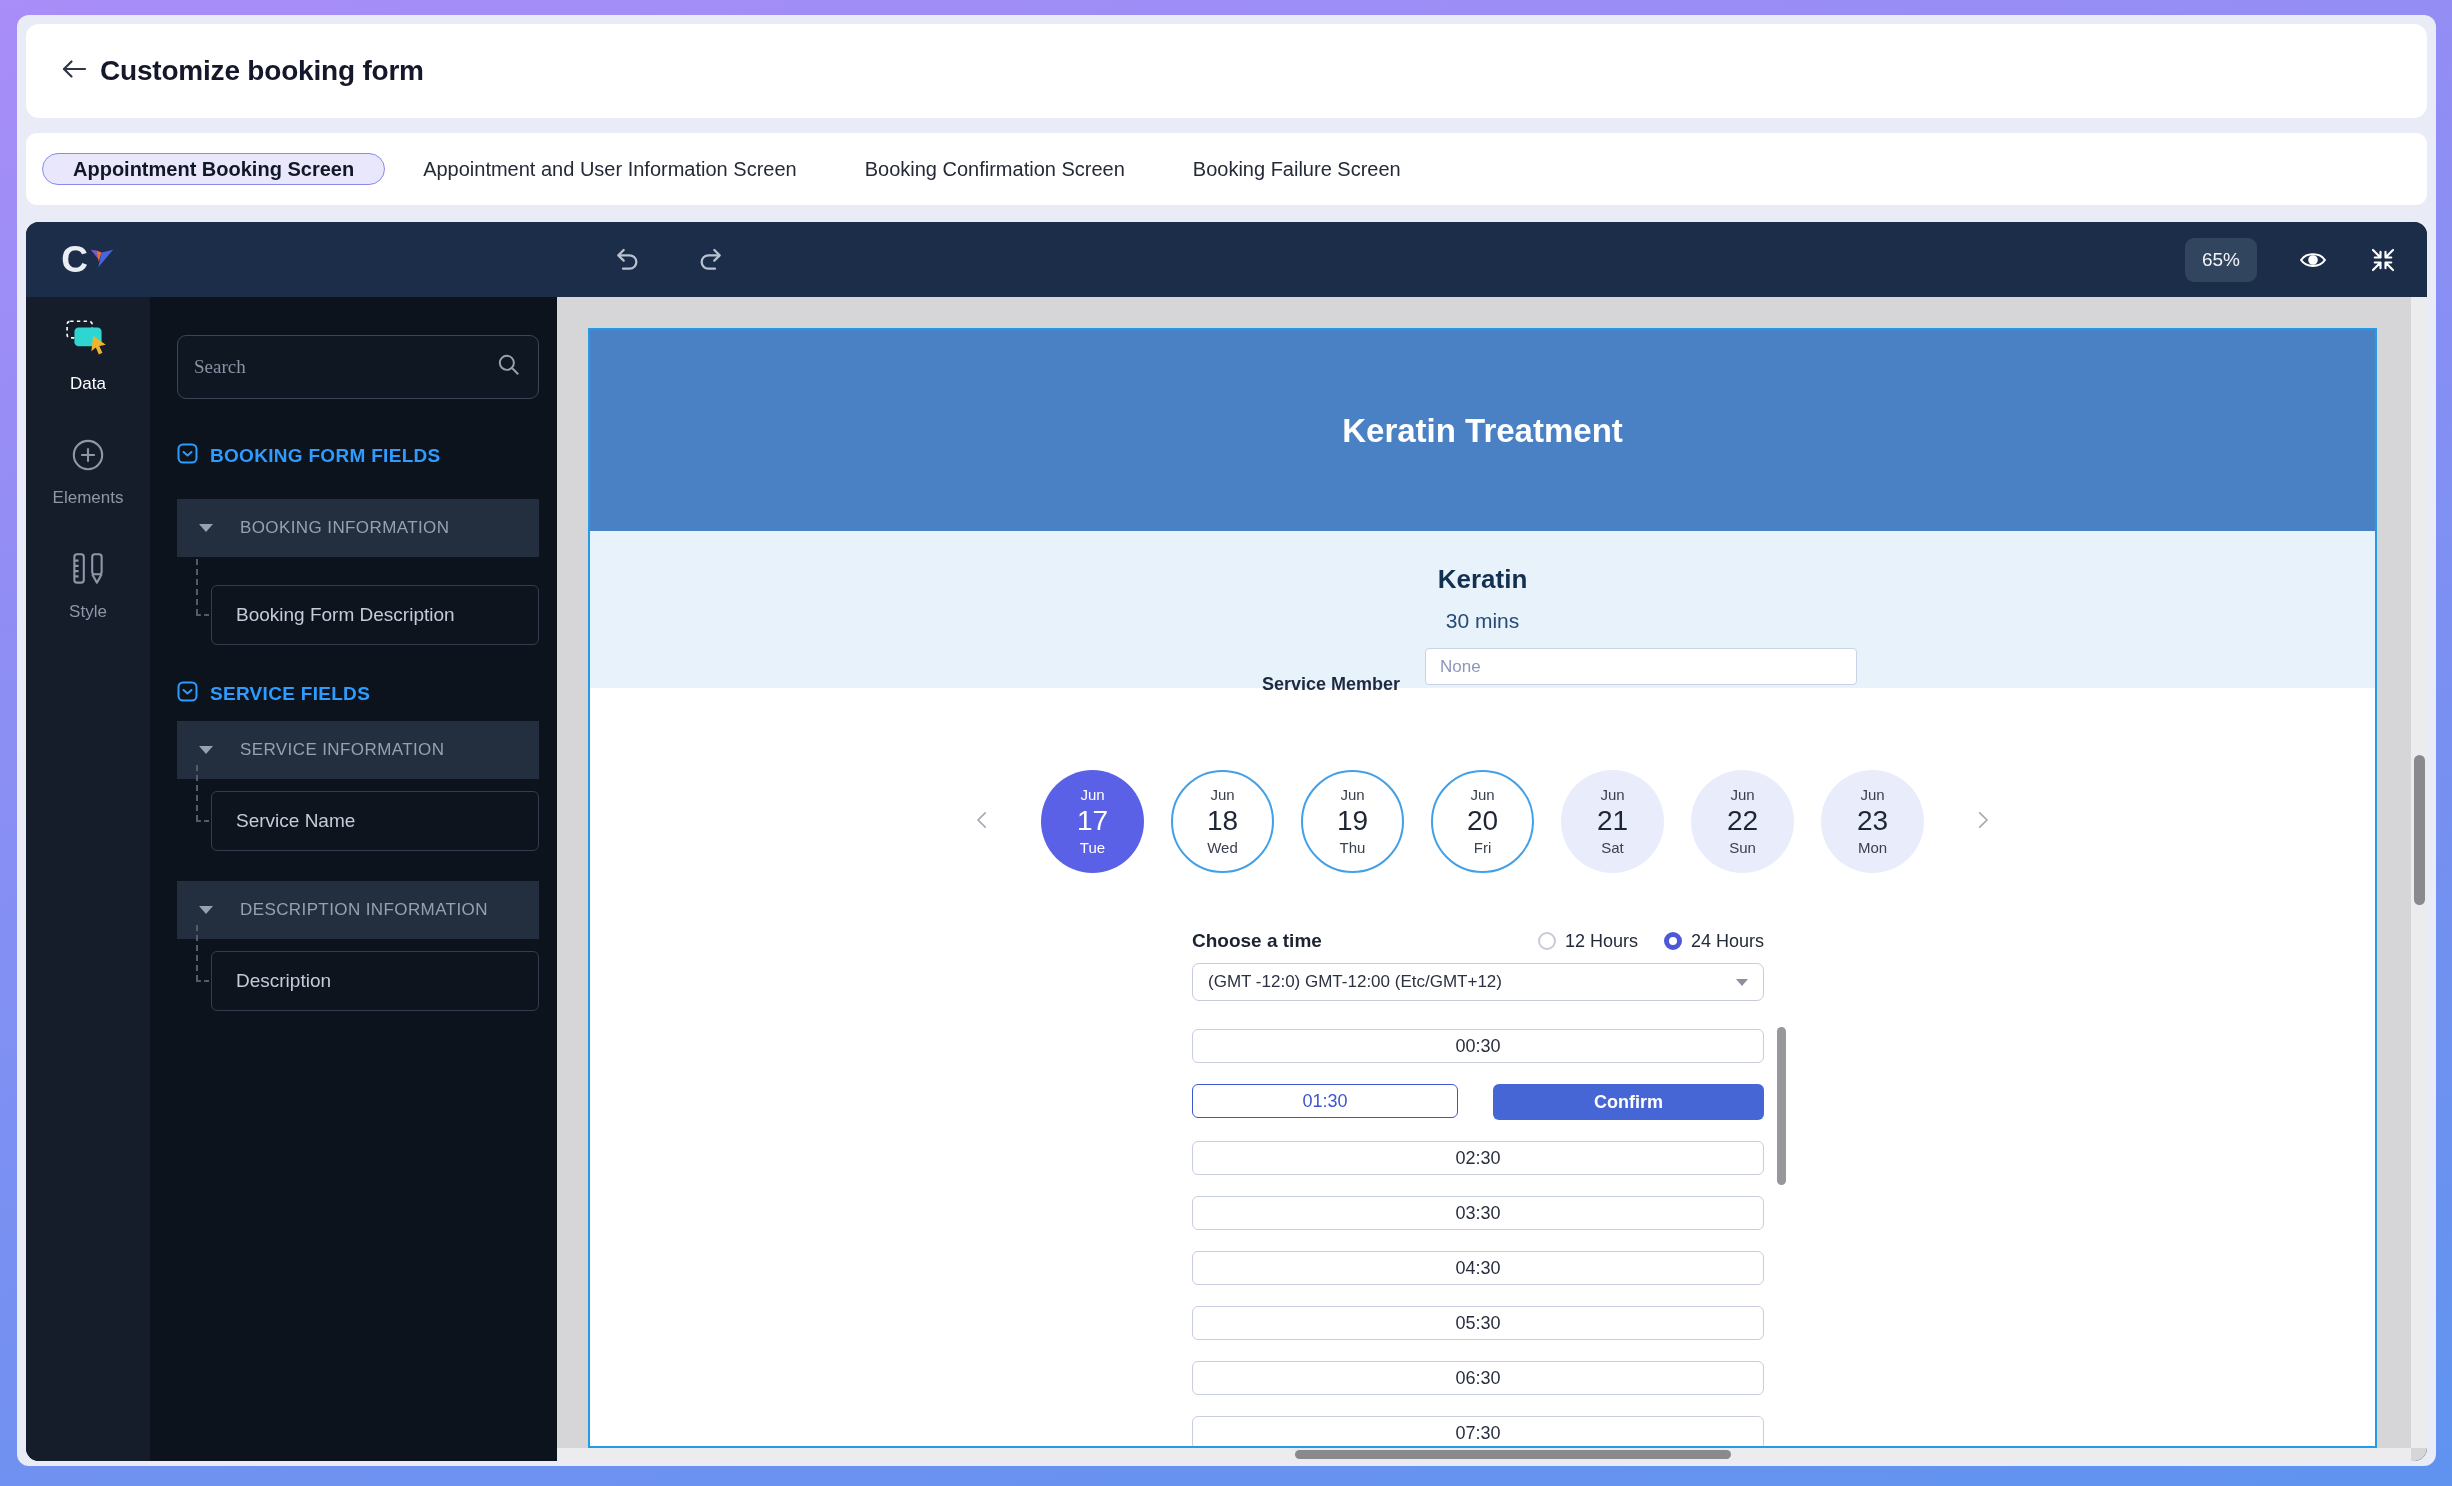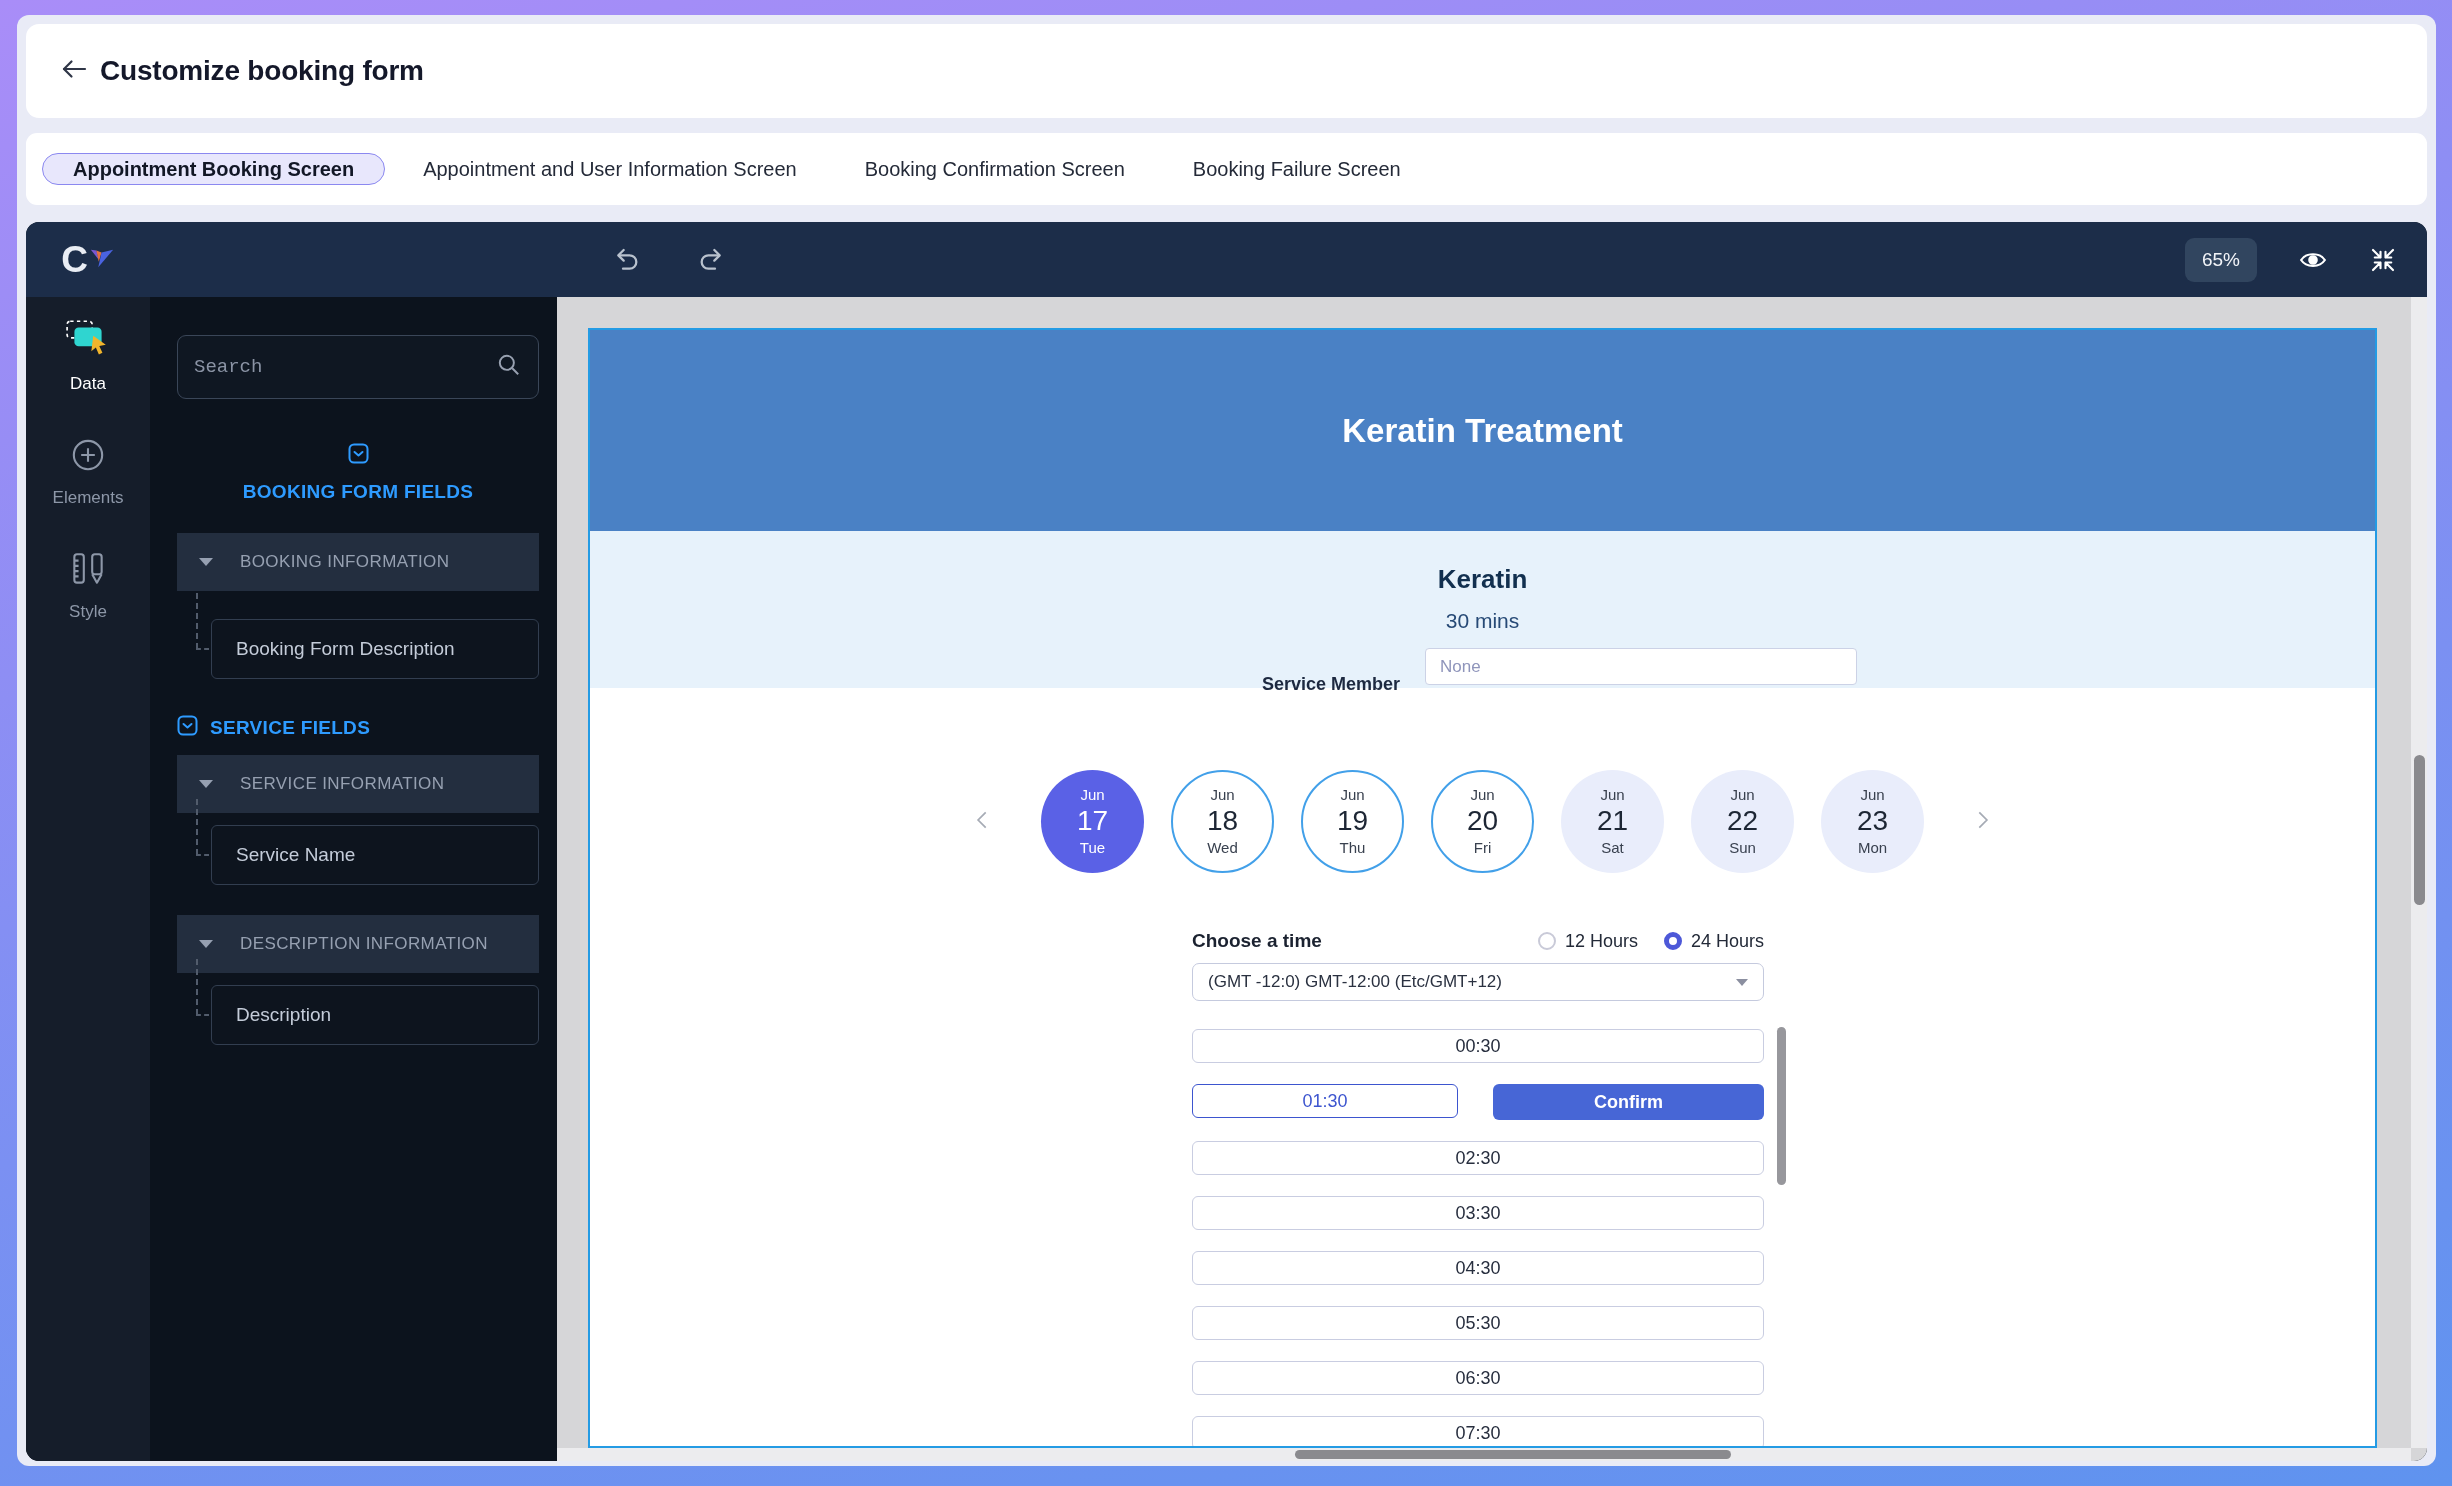--- a/index.html
+++ b/index.html
@@ -52,25 +52,25 @@
     align-items:center; padding-top:22px; gap:40px; }
   .rail-item { display:flex; flex-direction:column; align-items:center; gap:7px;
     color:#8d97a8; font-size:17px; cursor:pointer; }
   .rail-item.active { color:#ffffff;gap:10px; }
 
   
   .panel { width:407px; flex:0 0 407px; background:#0c131d; padding:38px 18px 0 27px; }
   .search-box { height:64px; border:1px solid #3a4658; background:#0f1722; border-radius:9px;
     display:flex; align-items:center; padding:0 16px; }
   .search-box input { flex:1; background:transparent; border:none; outline:none;
-    font-size:19px; color:#c9d1dd; font-family:Liberation Mono, monospace; }
+    font-size:19px; color:#c9d1dd; font-family:Liberation Serif, serif; }
   .search-box input::placeholder { color:#8a93a4; }
   .section-title { display:flex; align-items:center; gap:12px; color:#2e9bff;
     font-weight:700; font-size:19px; letter-spacing:0.3px; }
-  .st-1 { margin-top:44px;flex-direction:column; } .st-2 { margin-top:36px; }
+  .st-1 { margin-top:44px; } .st-2 { margin-top:36px; }
   .group-header { height:58px; background:#232e3f; border-radius:0; display:flex;
     align-items:center; gap:27px; padding:0 22px; color:#96a0b1; font-size:17px;
     letter-spacing:0.4px; margin-top:30px; cursor:pointer; }
   .caret-down { width:0; height:0; border-left:7px solid transparent;
     border-right:7px solid transparent; border-top:8px solid #96a0b1; }
   .item-wrap { position:relative; margin-left:34px; margin-top:28px; }
   .item-wrap::before { content:''; position:absolute; left:-15px; top:-26px; bottom:50%;
     border-left:2px dashed #525c6c; }
   .item-wrap::after { content:''; position:absolute; left:-15px; bottom:calc(50% - 1px);
     width:13px; border-bottom:2px dashed #525c6c; }

